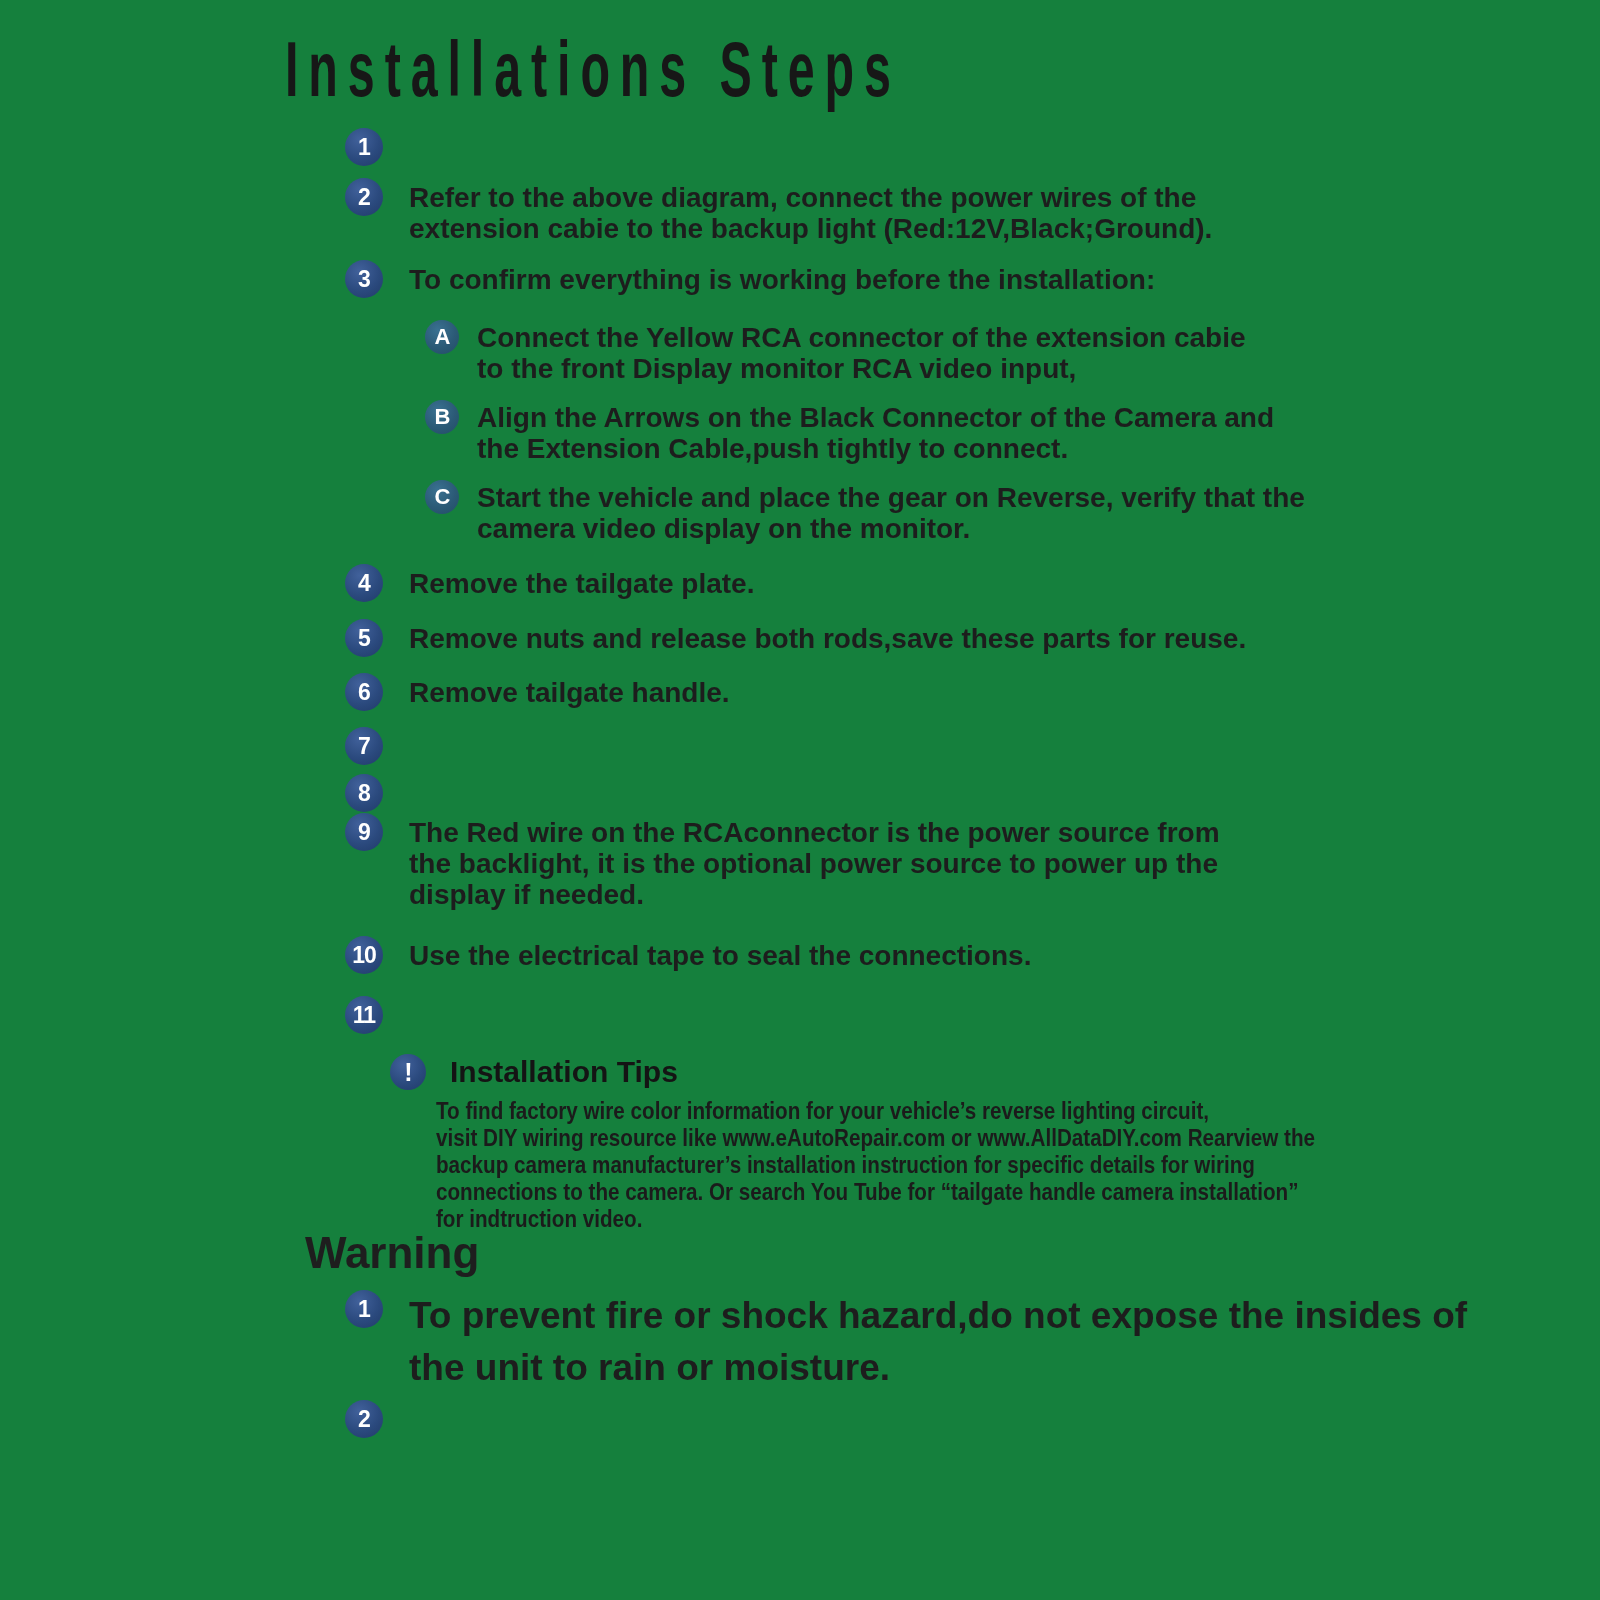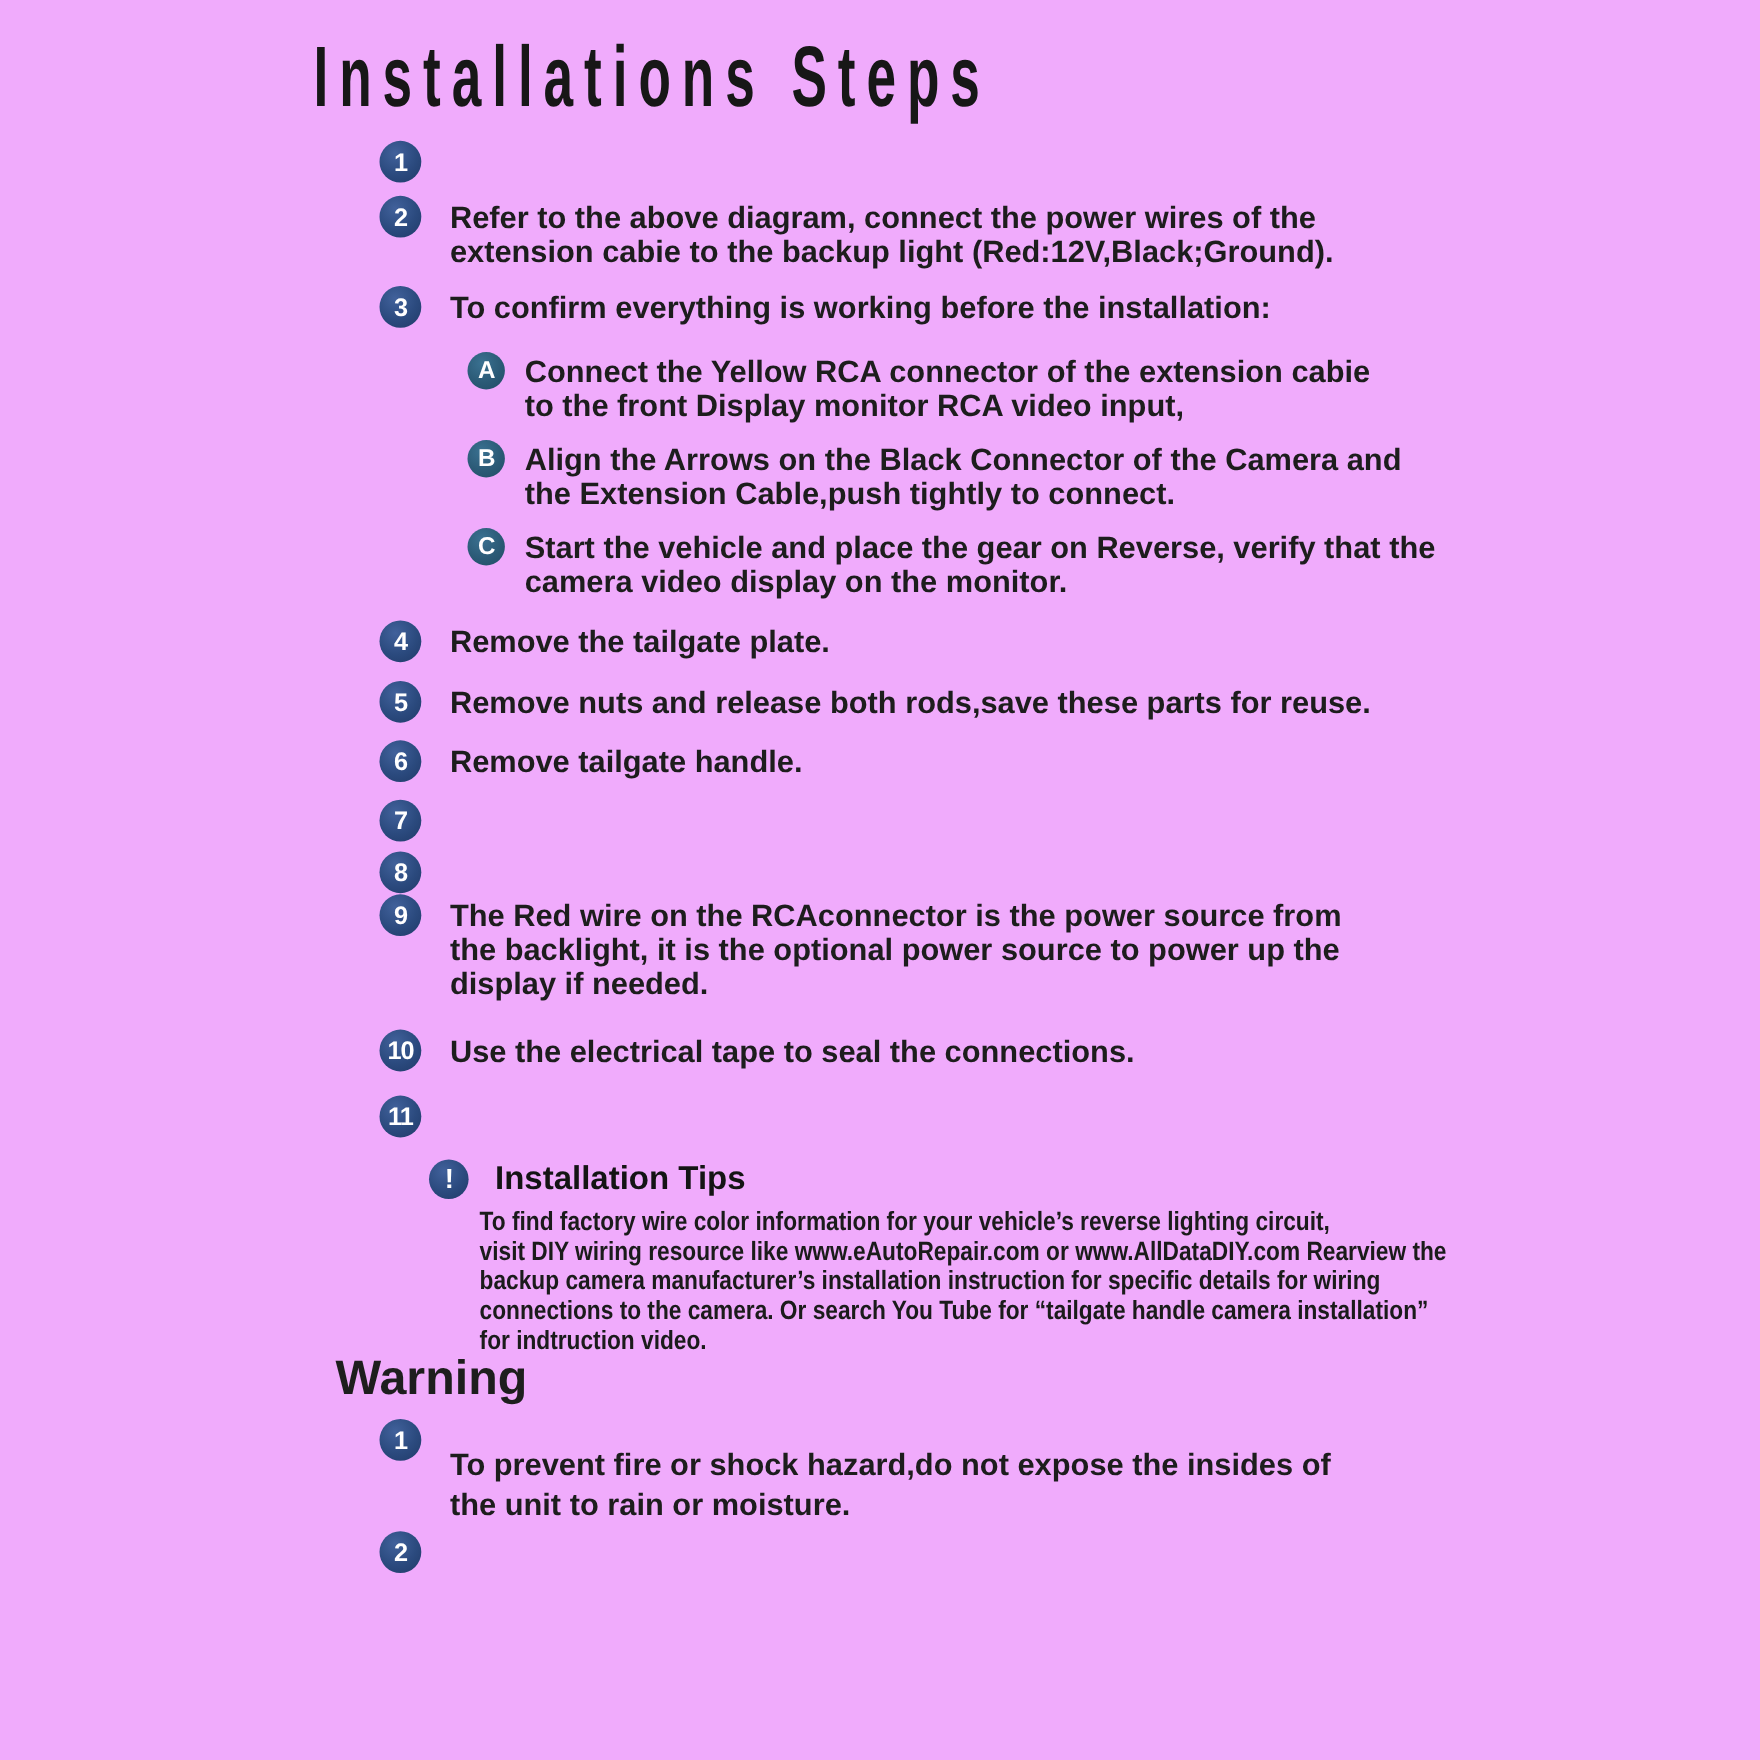--- a/index.html
+++ b/index.html
@@ -1,20 +1,20 @@
 <!DOCTYPE html>
 <html style="--step-badge: #2b4a7e; --step-badge-light: #41619b; --step-badge-dark: #203a68; --letter-badge: #2b5a76; --letter-badge-light: #3a7191; --letter-badge-dark: #224c66;"><head>
 <meta charset="utf-8">
 <style>
   html, body { margin: 0; padding: 0; background: #ffffff; }
   .page {
     position: relative;
     width: 1600px;
     height: 1600px;
-    background: #f0abfc;
+    background: #15803d;
     font-family: "Liberation Sans", sans-serif;
     color: #1c1c1c;
     overflow: hidden;
     box-sizing: border-box;
     padding-top: 30px;
   }
   .title {
     margin: 0 0 0 285px;
     font-size: 78px;
     line-height: 1;
@@ -78,21 +78,21 @@
   }
   .warning-title {
     margin: -4px 0 0 305px;
     font-size: 44px;
     line-height: 50px;
     font-weight: bold;
     color: #1e1e1e;
     letter-spacing: 0px;
   }
   .warning-items { margin: 12px 0 0 345px; }
-  .warning-items .step-text { font-size: 28px; line-height: 36px; margin-top: 24px; }
+  .warning-items .step-text { font-size: 37px; line-height: 52px; }
   .warning-items .badge { margin-top: 0; }
 </style>
 </head>
 <body>
 
 <div class="page">
 
   <h1 class="title">Installations Steps</h1>
 
   <div class="steps">

